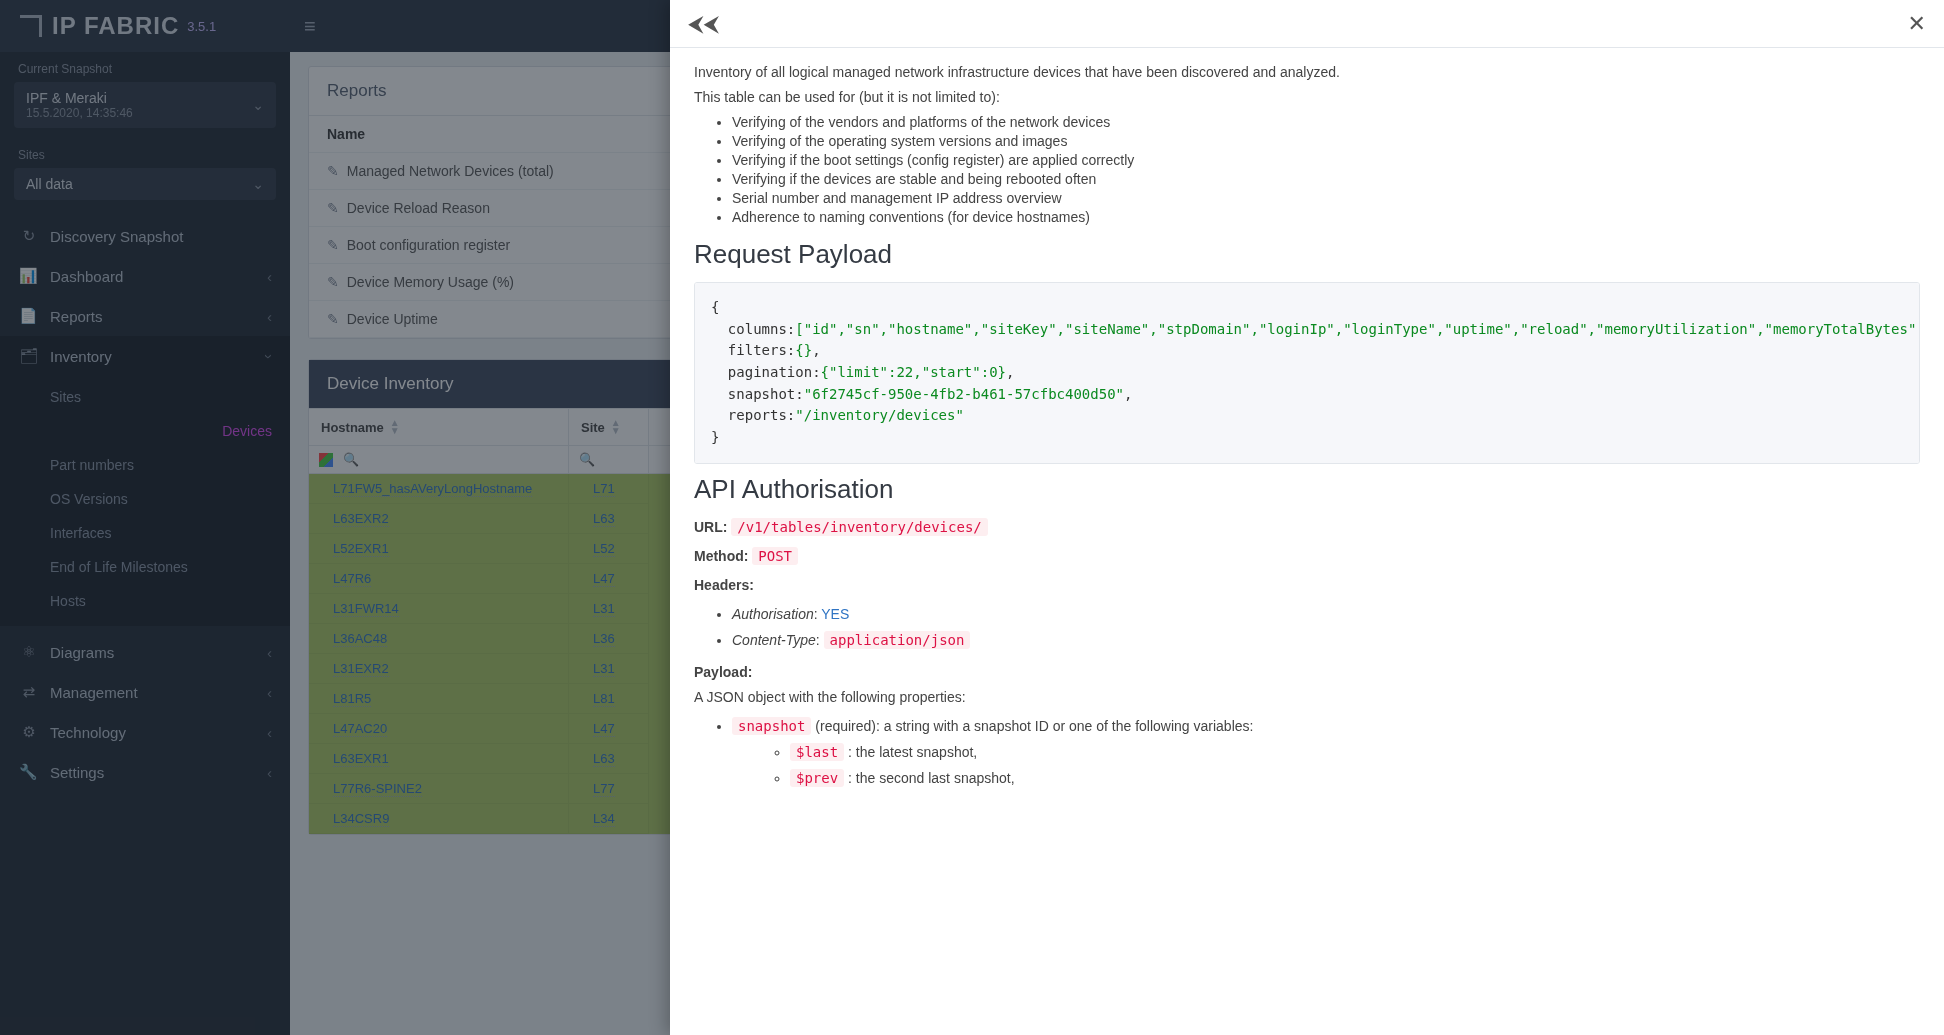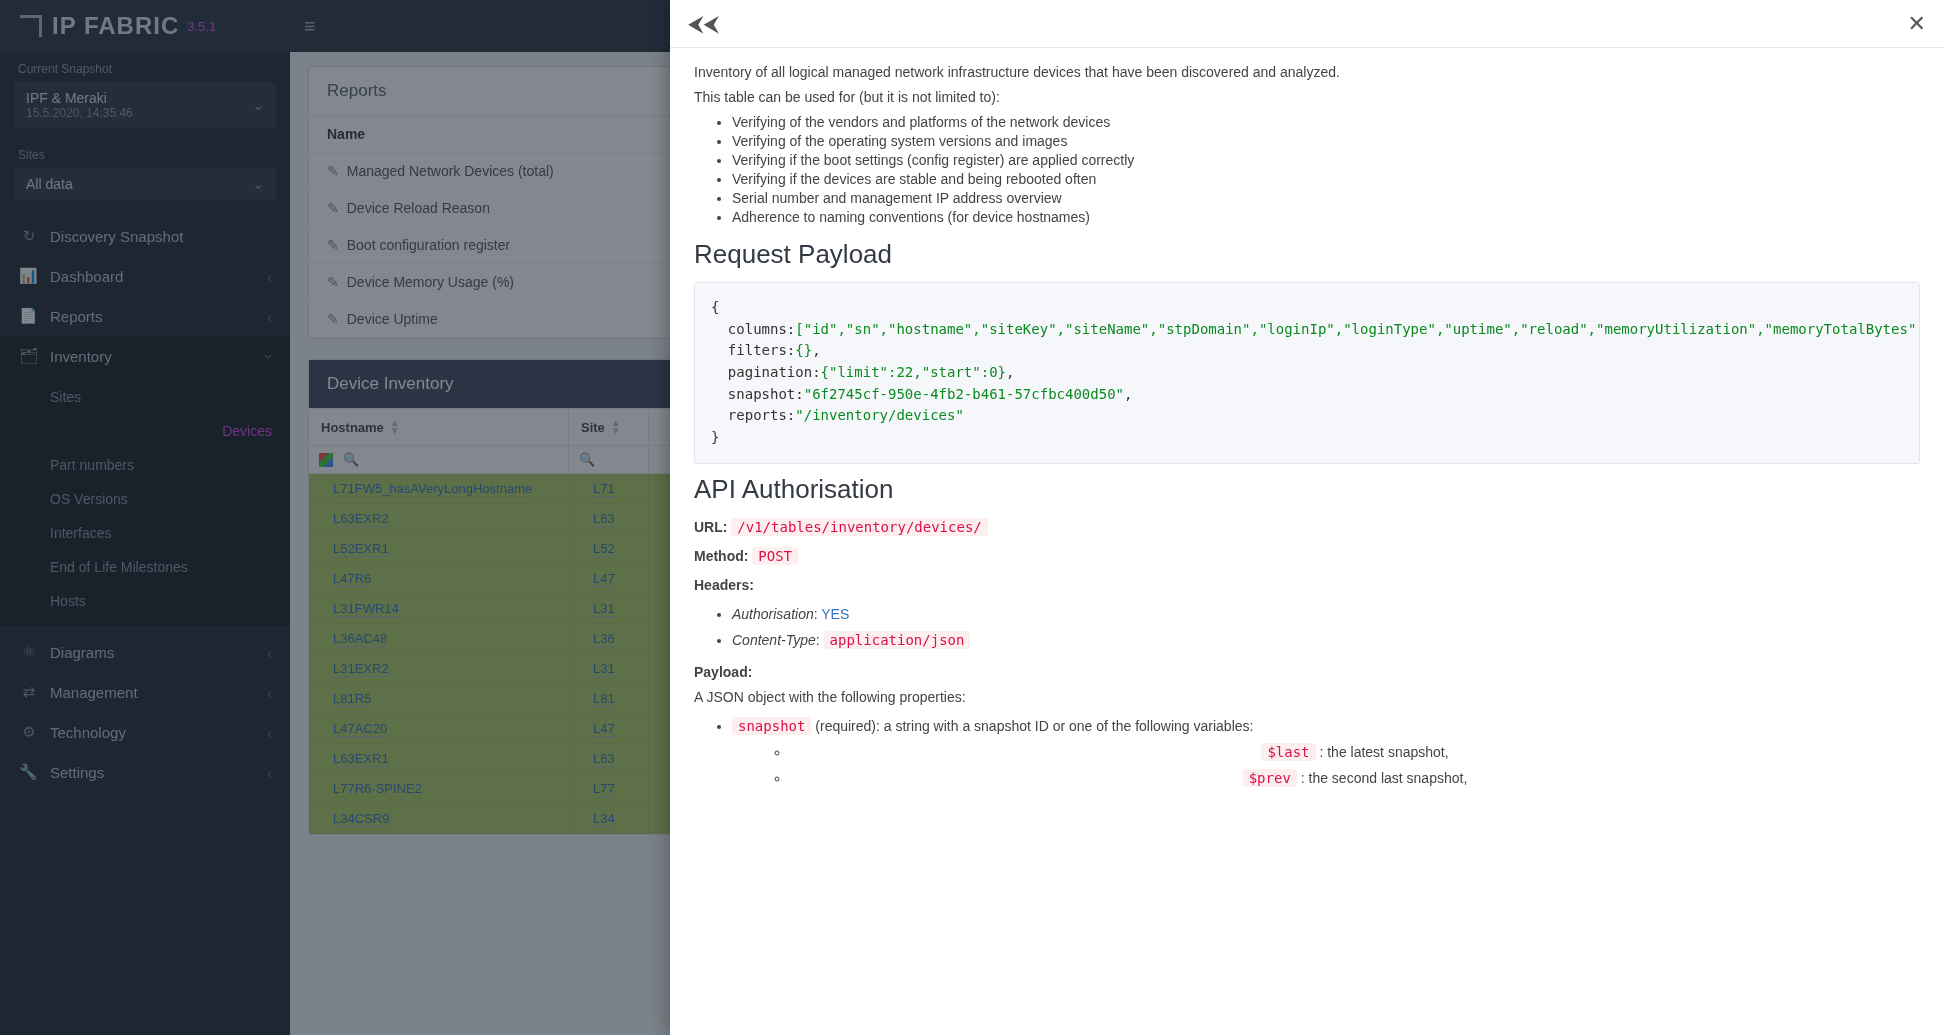--- a/index.html
+++ b/index.html
@@ -14,21 +14,21 @@
     --link:#2f74c3;
     --code-red:#d14;
     --code-green:#1f7a3f;
     --code-literal:#0b8a20;
   }
   
   .topbar { position:absolute; top:0; left:0; right:0; height:52px; background:var(--topbar-bg); display:flex; align-items:center; color:#cfd6e1;}
   .logo-area { width:290px; display:flex; align-items:center; padding-left:20px; font-size:24px; font-weight:600; color:#d7dde6;}
   .logo-mark { width:22px; height:22px; border:3px solid #aab3c2; border-left:none; border-bottom:none; margin-right:10px;}
   .logo-text { letter-spacing:1px;}
-  .version { font-size:13px; font-weight:400; margin-left:8px; color:#d946ef;}
+  .version { font-size:13px; font-weight:400; margin-left:8px; color:#c4b5fd;}
   .hamburger { margin-left:14px; font-size:20px; color:#9ca6b6; cursor:pointer;}
   
   .sidebar { position:absolute; top:52px; left:0; bottom:0; width:290px; background:var(--sidebar-bg); color:var(--sidebar-text);}
   .sb-section-label { font-size:12px; padding:10px 18px 6px; color:#8b94a3;}
   .sb-combo { margin:0 14px 10px; background:#2e3745; border-radius:4px; padding:8px 12px; position:relative; cursor:pointer;}
   .sb-combo .title { color:#d6dbe4; font-size:14px;}
   .sb-combo .sub { color:#8b94a3; font-size:12px;}
   .sb-combo .chev { position:absolute; right:12px; top:50%; transform:translateY(-50%); color:#8b94a3;}
   .nav { list-style:none; padding-top:6px;}
   .nav li { display:flex; align-items:center; padding:11px 18px; font-size:15px; cursor:pointer; position:relative;}
@@ -76,21 +76,21 @@
   .codebox { background:#f6f7fa; border:1px solid #e2e6eb; border-radius:3px; padding:14px 16px; font-family:Consolas,Menlo,monospace; font-size:14px; line-height:1.55; color:#333; overflow-x:auto; white-space:nowrap; margin-bottom:10px;}
   .codebox .k { color:#333;}
   .codebox .s { color:var(--code-literal);}
   .codebox::-webkit-scrollbar { height:12px;}
   .codebox::-webkit-scrollbar-thumb { background:#c3c9d2;}
   .kv { margin:8px 0;}
   .kv .key { font-weight:600;}
   .mono { font-family:Consolas,Menlo,monospace; background:#fdeef0; color:var(--code-red); padding:1px 6px; border-radius:3px;}
   .em { font-style:italic;}
   .yes { color:var(--link);}
-  ul.nested { list-style:circle; padding-left:58px;text-align:center;}
+  ul.nested { list-style:circle; padding-left:58px;}
 </style>
 </head>
 <body>
 
 <div class="topbar">
   <div class="logo-area">
     <span class="logo-mark"></span>
     <span class="logo-text">IP FABRIC</span>
     <span class="version">3.5.1</span>
   </div>

